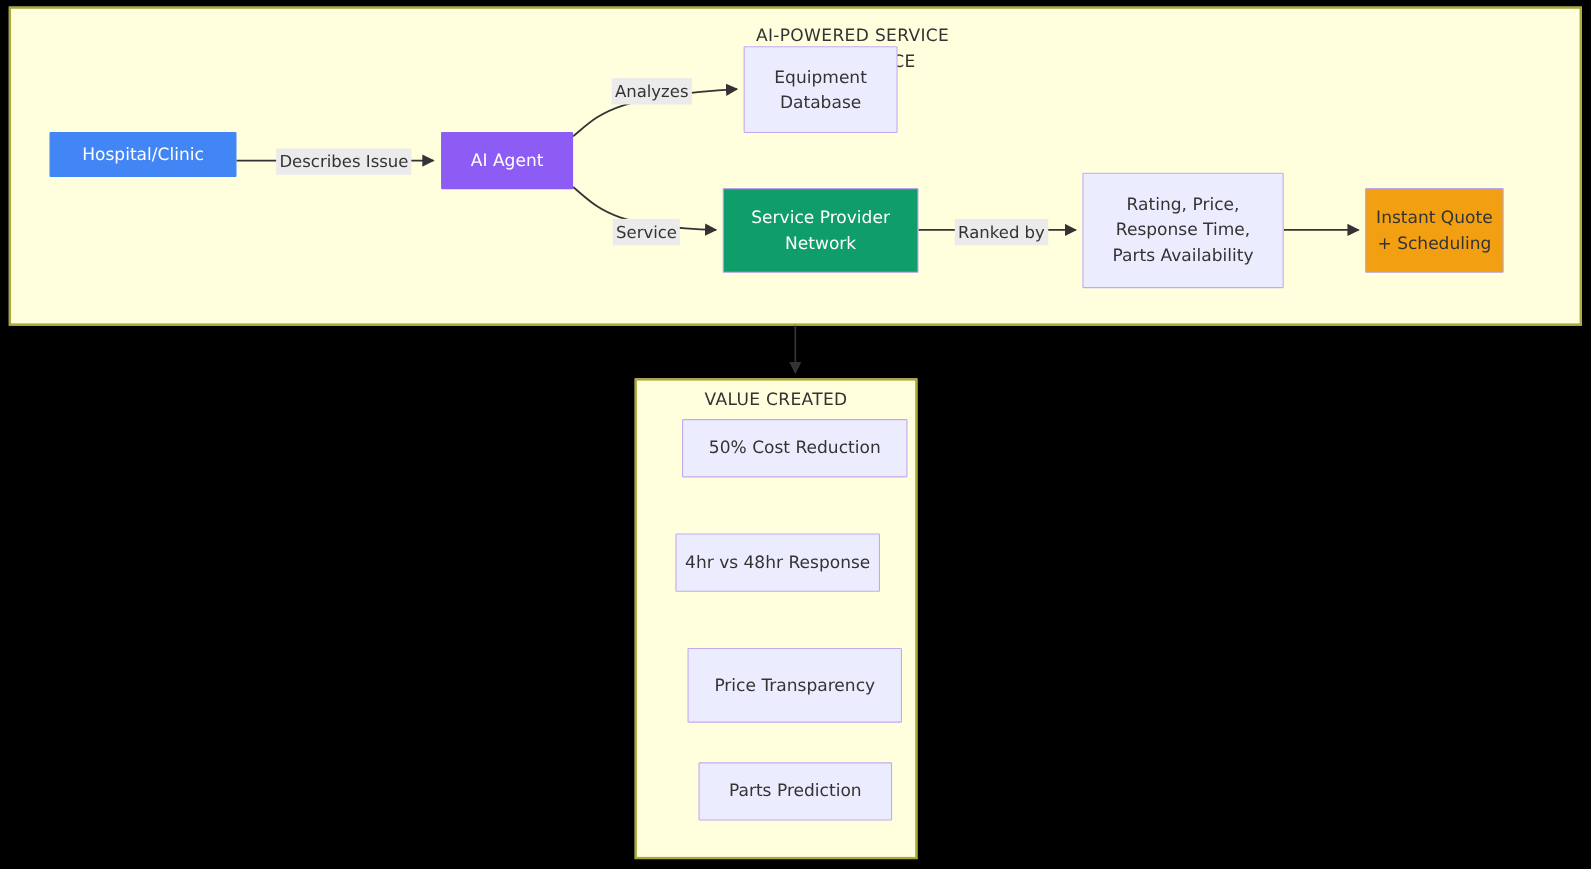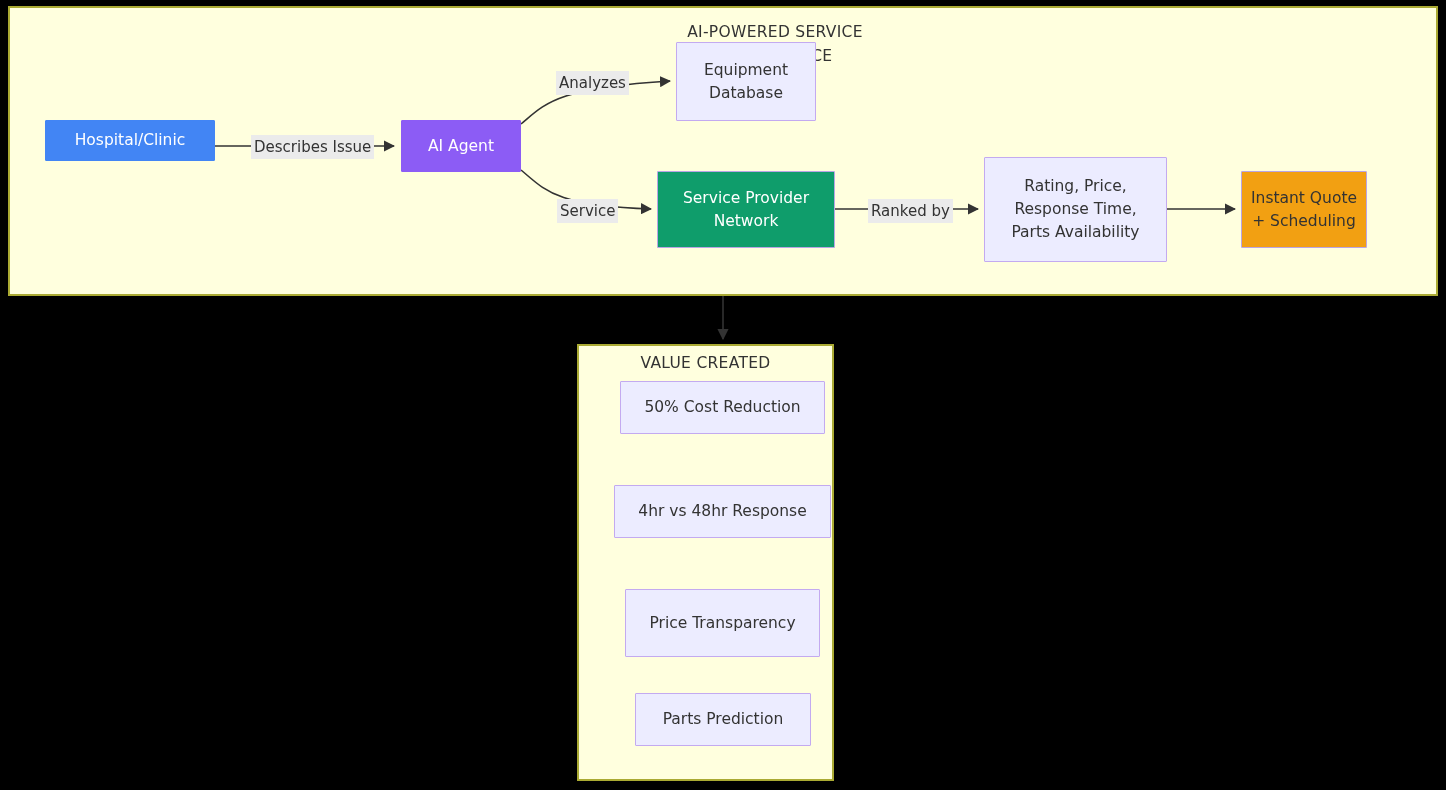--- a/index.html
+++ b/index.html
@@ -105,21 +105,21 @@
   
   #n-hospital       { left: 45px;   top: 120px; width: 170px; height: 41px; }
   #n-agent          { left: 401px;  top: 120px; width: 120px; height: 52px; }
   #n-equipment      { left: 676px;  top: 42px;  width: 140px; height: 79px; }
   #n-provider       { left: 657px;  top: 171px; width: 178px; height: 77px; }
   #n-criteria       { left: 984px;  top: 157px; width: 183px; height: 105px; }
   #n-quote          { left: 1241px; top: 171px; width: 126px; height: 77px; }
 
   
   #n-cost           { left: 620px;  top: 381px; width: 205px; height: 53px; }
-  #n-response       { left: 614px;  top: 485px; width: 217px; height: 53px; }
+  #n-response       { left: 614px;  top: 485px; width: 186px; height: 53px; }
   #n-price          { left: 625px;  top: 589px; width: 195px; height: 68px; }
   #n-parts          { left: 635px;  top: 693px; width: 176px; height: 53px; }
 
   
   .edge-label {
     position: absolute;
     background: #ebebeb;
     color: #333333;
     font-size: 15px;
     line-height: 20px;

